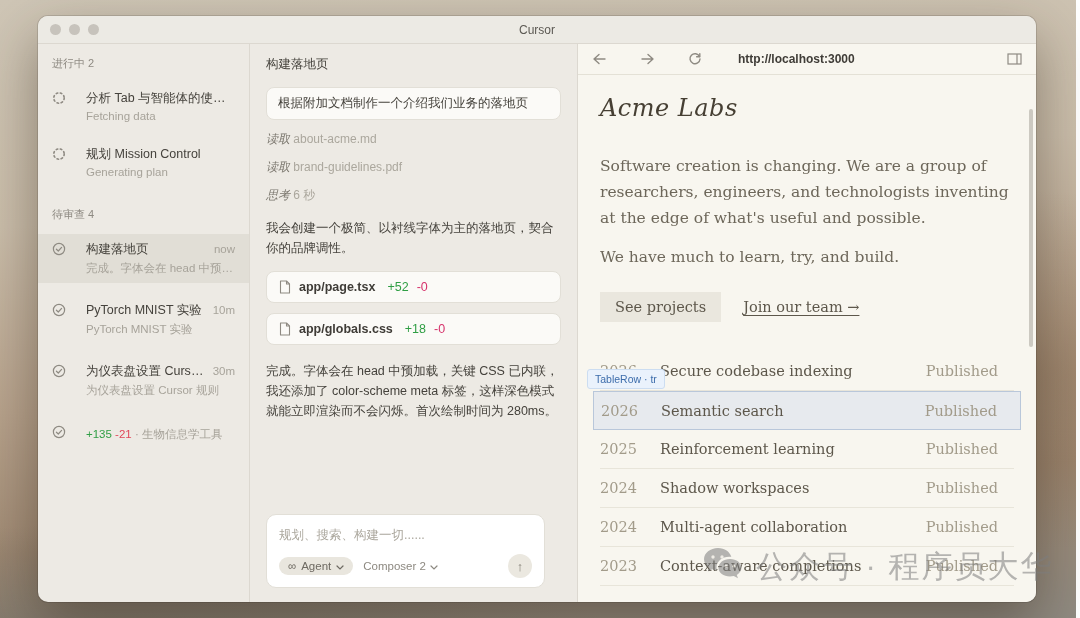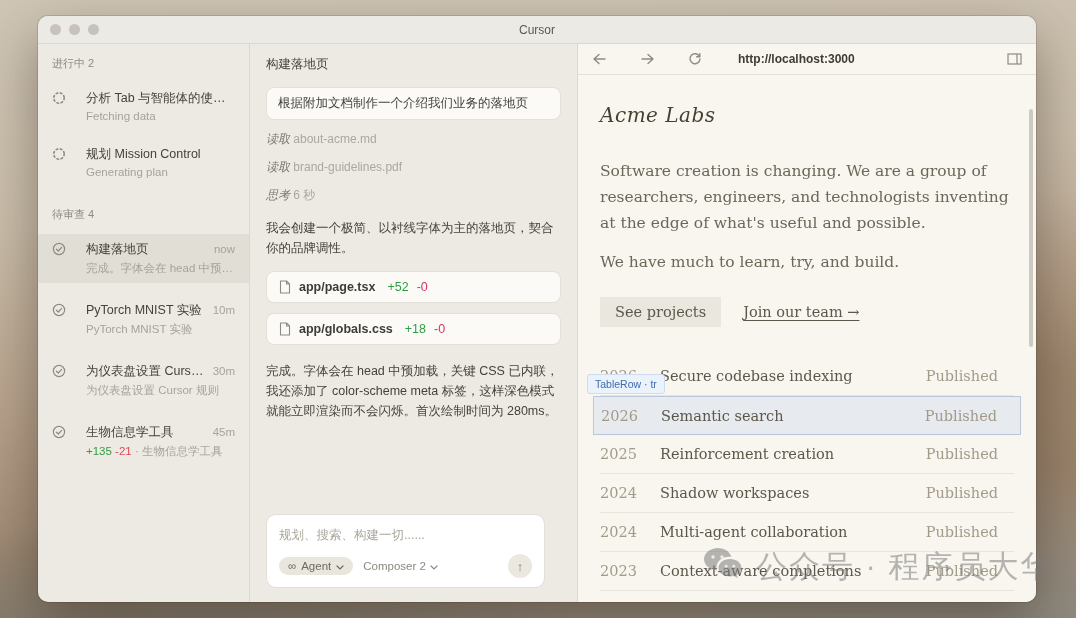--- a/index.html
+++ b/index.html
@@ -76,21 +76,21 @@
   .browser { flex:1; min-width:0; background:#f8f6ef; display:flex; flex-direction:column; }
   .toolbar { height:31px; flex:0 0 31px; display:flex; align-items:center; padding:0 14px;
     border-bottom:1px solid #e4e1d6; gap:6px; }
   .nav-btn { width:30px; display:flex; justify-content:flex-start; color:#8f8b83; }
   .nav-btn + .nav-btn { margin-left:12px; }
   .url-text { margin-left:14px; font-size:12px; color:#3f3c37; font-weight:700; }
   .split-btn { margin-left:auto; color:#8f8b83; display:flex; }
 
   .page { flex:1; position:relative; padding:14px 22px 0; overflow:hidden;
     font-family:"DejaVu Serif","Liberation Serif",serif; color:#6d675a; }
-  .site-logo { font-style:italic; font-size:20px; color:#463f33; margin-top:14px; letter-spacing:0.5px; }
+  .site-logo { font-style:italic; font-size:24px; color:#463f33; margin-top:5px; letter-spacing:0.5px; }
   .site-intro { margin-top:31px; font-size:15.5px; line-height:1.68; max-width:420px; color:#6d675a; }
   .site-tagline { margin-top:17px; font-size:15.5px; color:#6d675a; }
   .site-actions { margin-top:26px; display:flex; align-items:center; gap:22px; }
   .site-btn { background:#eae7de; padding:7px 15px; font-size:14.5px; color:#5d574b; cursor:pointer; }
   .site-link { font-size:14.5px; color:#5d574b; text-decoration:underline; text-underline-offset:3px; cursor:pointer; }
 
   .site-table { margin-top:30px; position:relative; }
   .trow { display:flex; align-items:center; height:39px; border-bottom:1px solid #e8e5da;
     font-size:14.5px; padding:0 16px 0 0; position:relative; }
   .trow .year { width:60px; color:#a29b8a; flex:0 0 60px; }
@@ -211,24 +211,20 @@
         </div>
 
         <div class="task" style="margin-top:12px">
           <span class="task-ico">
             <svg width="14" height="14" viewBox="0 0 14 14">
                 <circle cx="7" cy="7" r="5.6" fill="none" stroke="currentColor" stroke-width="1.2"></circle>
                 <path d="M4.4 7.2 L6.3 9 L9.6 5.4" fill="none" stroke="currentColor" stroke-width="1.2" stroke-linecap="round" stroke-linejoin="round"></path>
               </svg>
           </span>
           <div class="task-main">
-            <div class="task-titlerow">
-              <span class="task-title">生物信息学工具</span>
-              <span class="task-time">45m</span>
-            </div>
             <div class="task-sub"><span class="add">+135</span> <span class="del">-21</span><span> · 生物信息学工具</span></div>
           </div>
         </div>
       </aside>
 
       <section class="chat">
         <div class="chat-header">构建落地页</div>
 
         <div class="bubble">根据附加文档制作一个介绍我们业务的落地页</div>
 
@@ -340,21 +336,21 @@
               <span class="status">Published</span>
             </div>
             <div class="trow selected">
               <span class="inspector-badge">TableRow · tr</span>
               <span class="year">2026</span>
               <span class="ttl">Semantic search</span>
               <span class="status">Published</span>
             </div>
             <div class="trow">
               <span class="year">2025</span>
-              <span class="ttl">Reinforcement creation</span>
+              <span class="ttl">Reinforcement learning</span>
               <span class="status">Published</span>
             </div>
             <div class="trow">
               <span class="year">2024</span>
               <span class="ttl">Shadow workspaces</span>
               <span class="status">Published</span>
             </div>
             <div class="trow">
               <span class="year">2024</span>
               <span class="ttl">Multi-agent collaboration</span>

